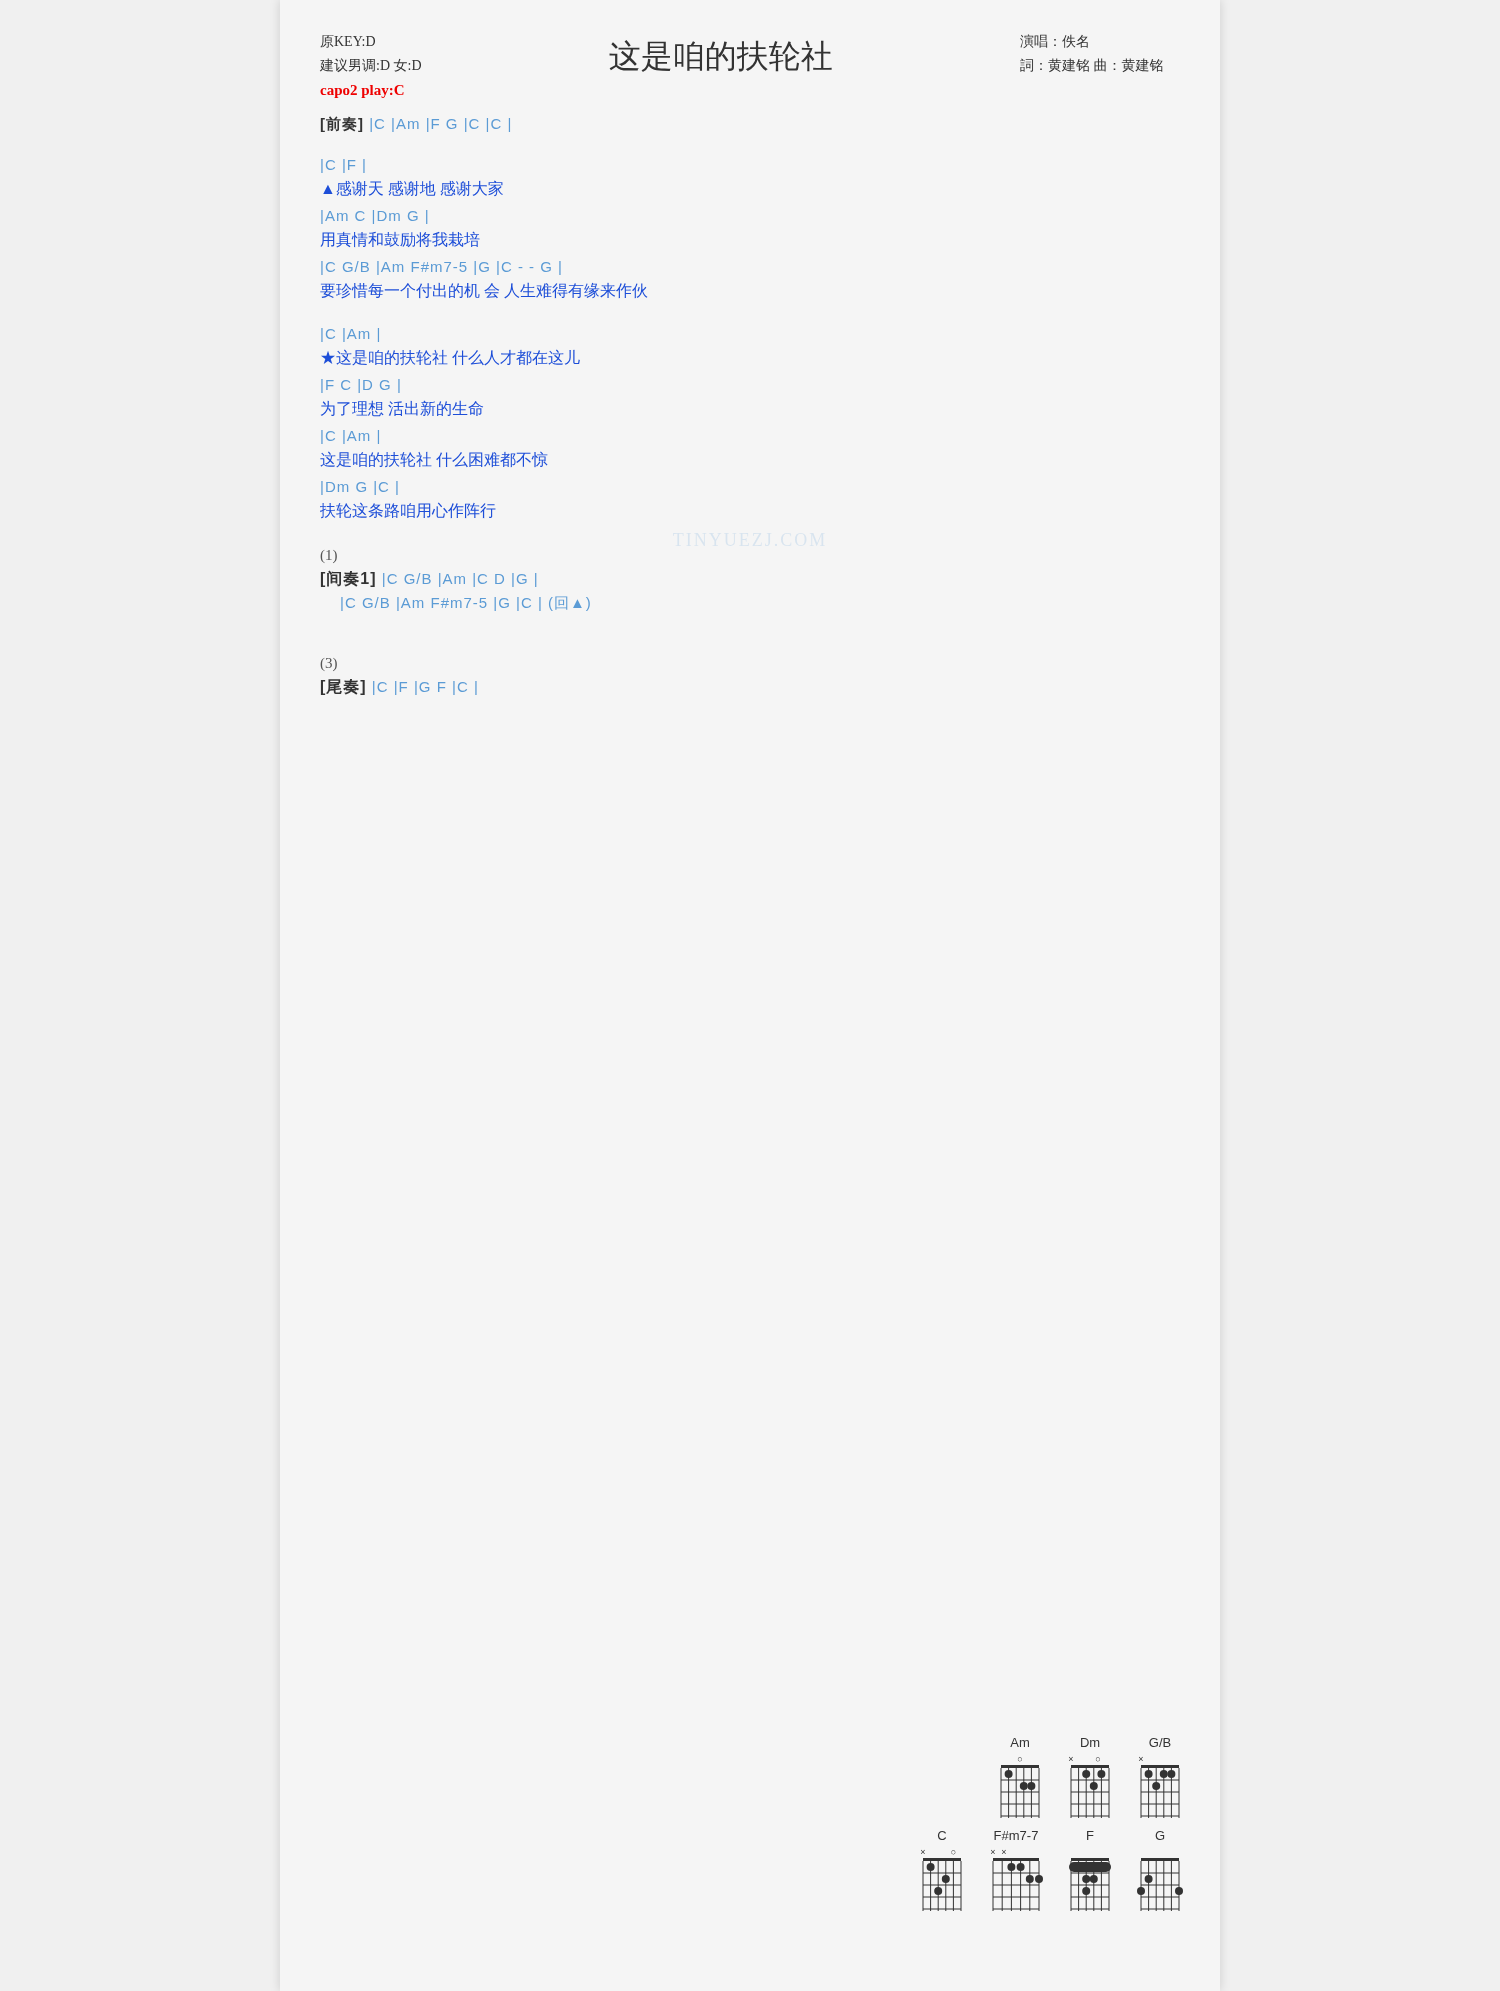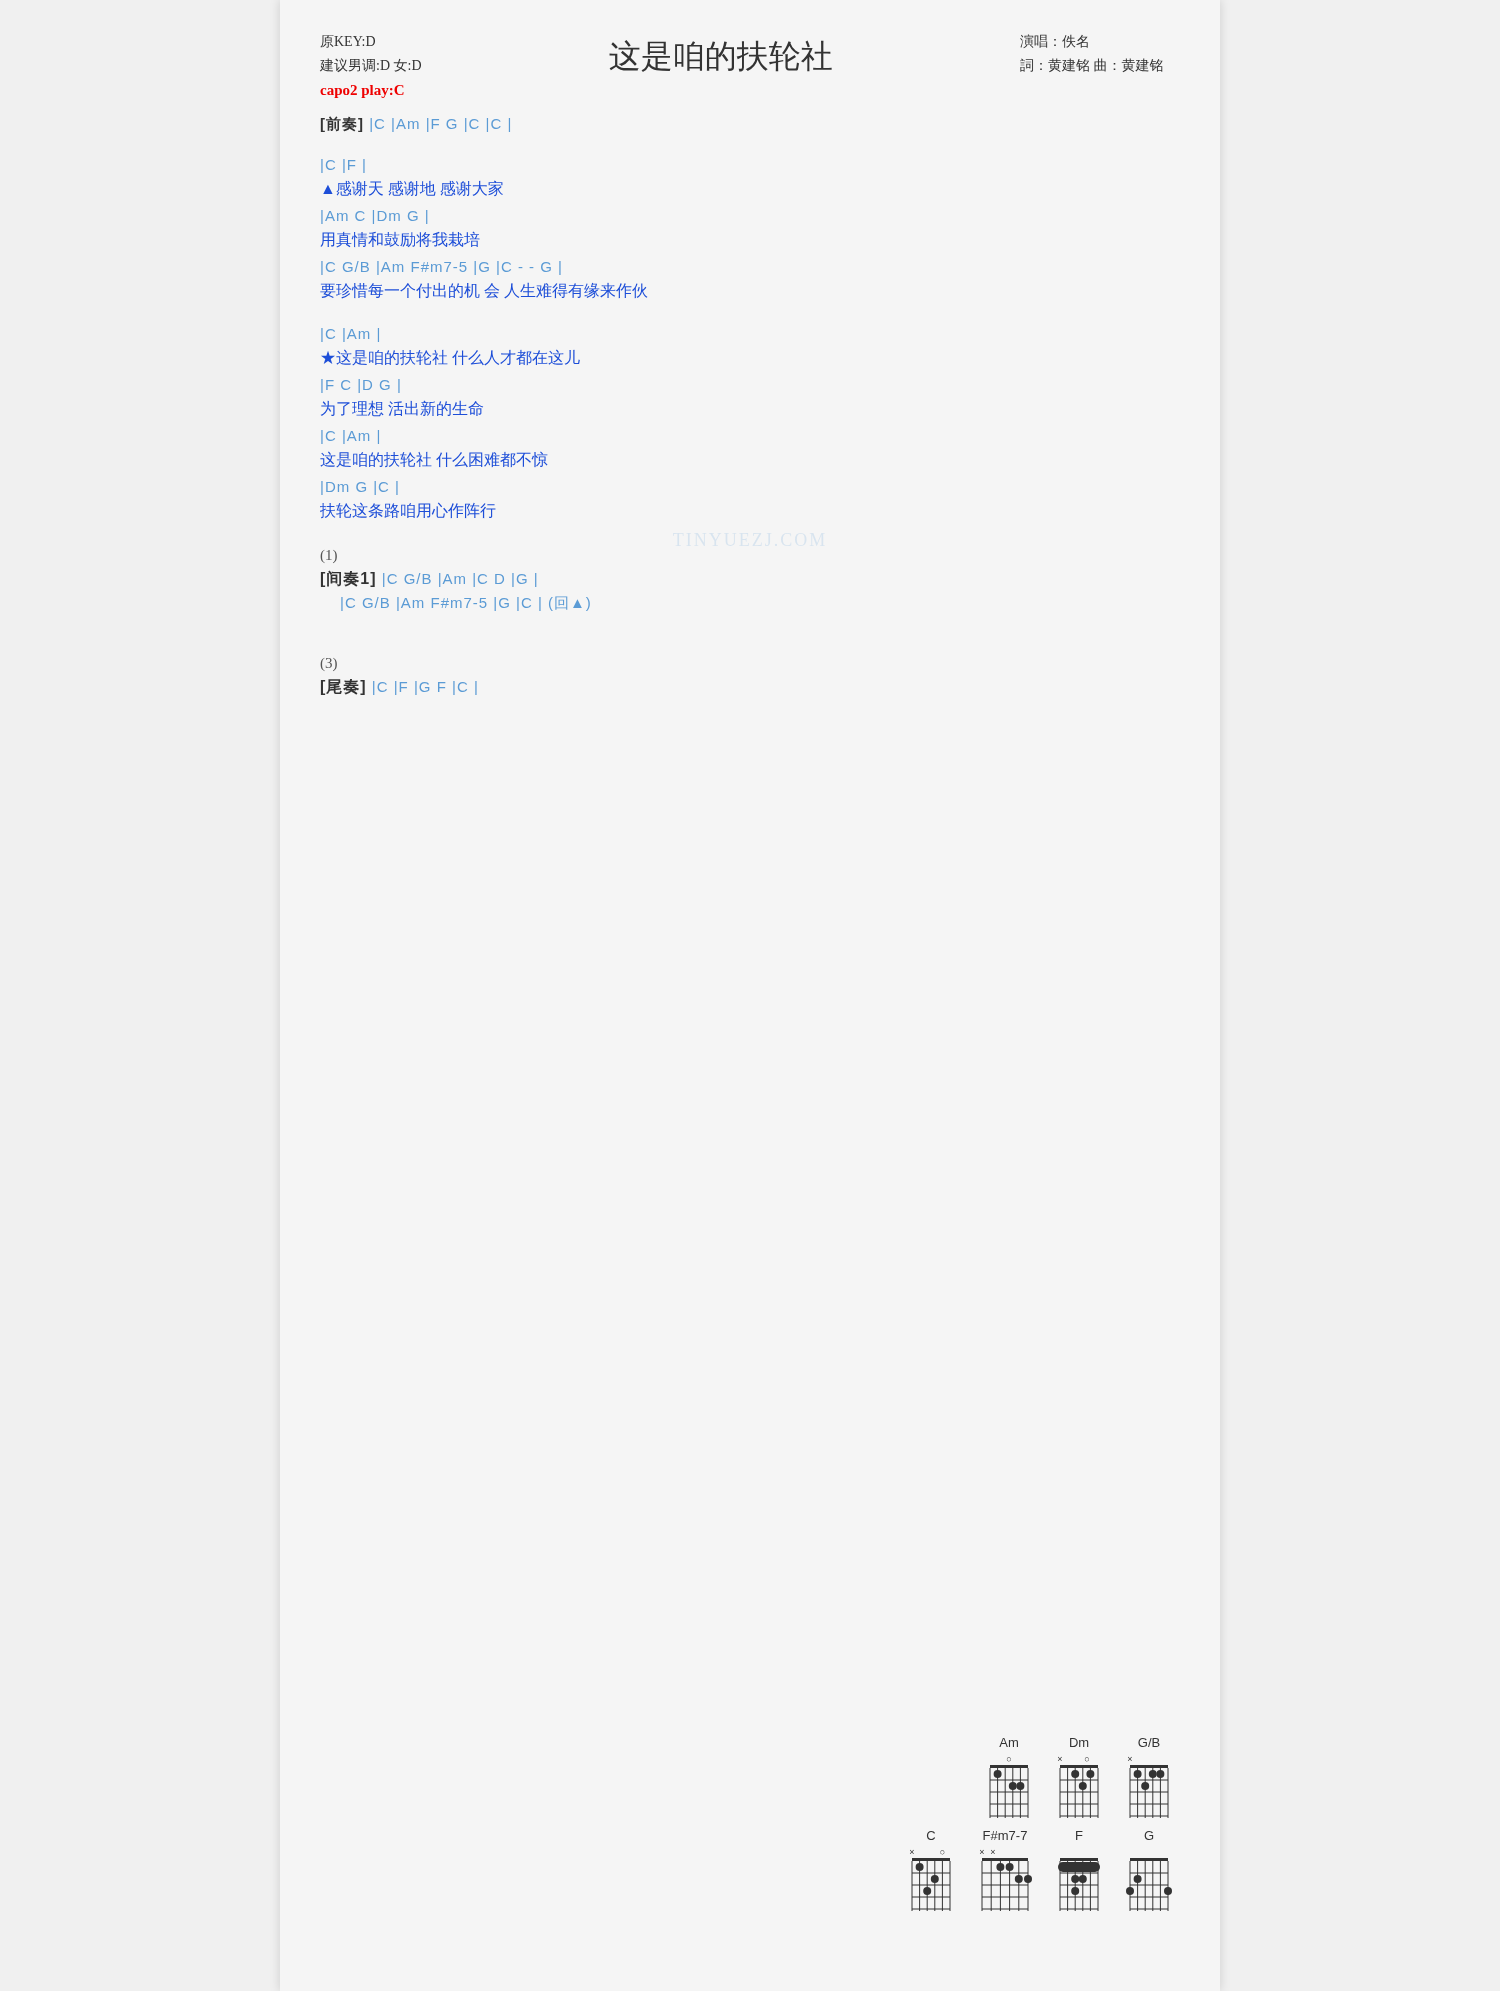--- a/index.html
+++ b/index.html
@@ -102,21 +102,21 @@
       font-weight: bold;
       font-size: 16px;
       color: #333;
     }
     
     .chords-area {
       display: flex;
       flex-direction: column;
       align-items: flex-end;
       position: absolute;
-      right: 44px;
+      right: 33px;
       bottom: 80px;
       gap: 10px;
     }
     .chord-row {
       display: flex;
       gap: 16px;
       align-items: flex-end;
     }
     .chord-diagram {
       display: flex;

